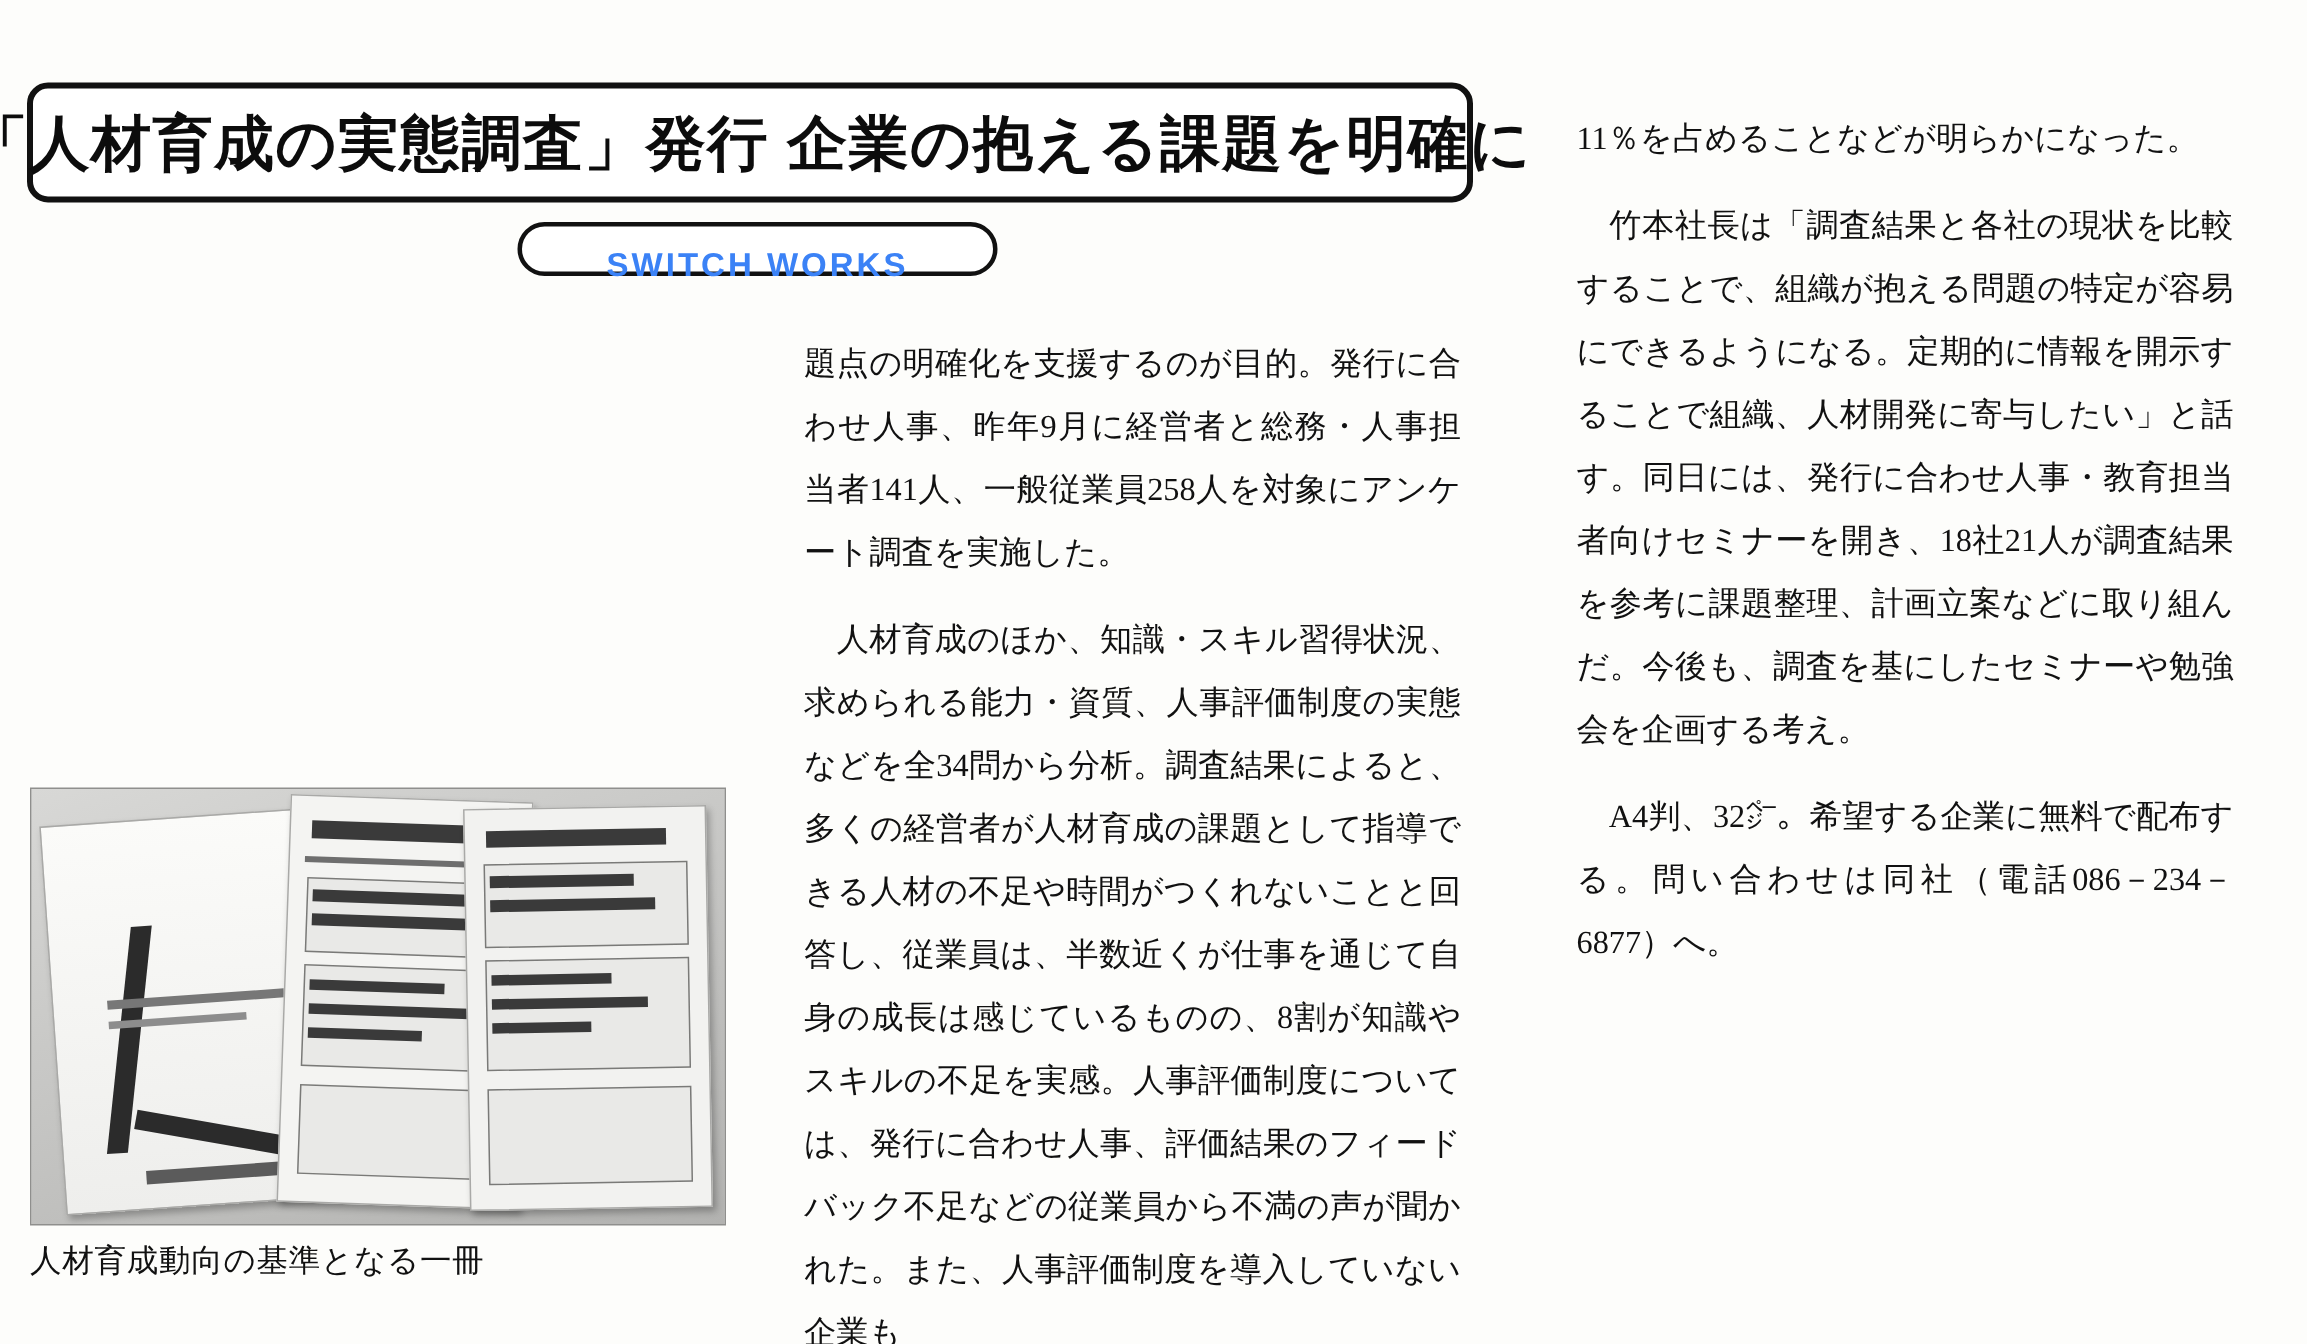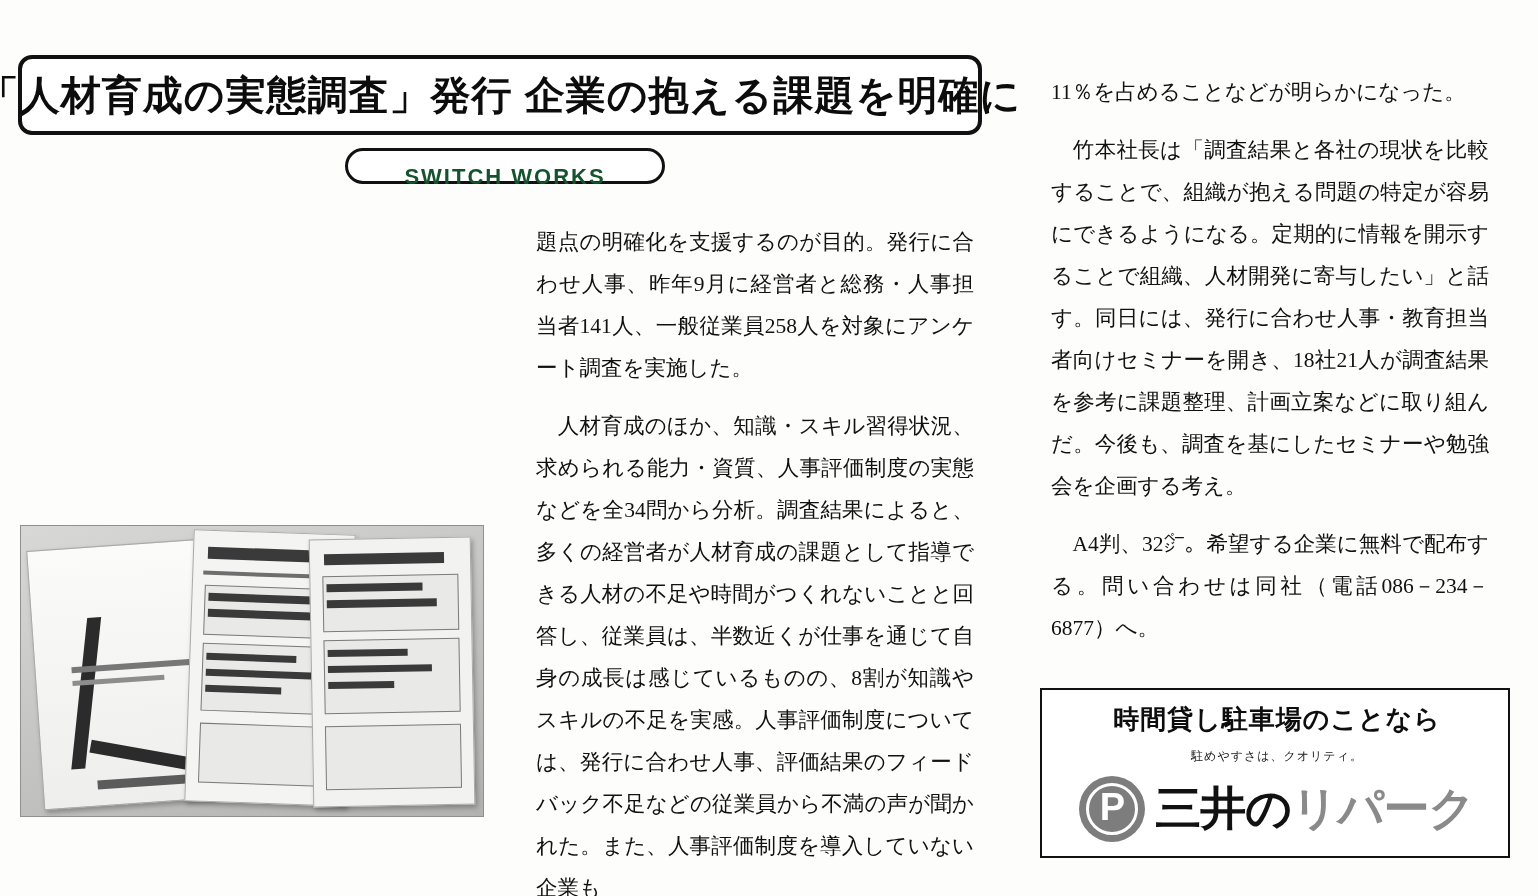--- a/index.html
+++ b/index.html
@@ -64,21 +64,21 @@
     display: flex;
     align-items: center;
     justify-content: center;
     box-sizing: border-box;
   }
   .company-pill .label {
     font-family: "Liberation Sans", "DejaVu Sans", sans-serif;
     font-size: 22px;
     font-weight: bold;
     letter-spacing: 2px;
-    color: #14532d;
+    color: #3b82f6;
     margin-top: 21px;
   }
 
   
   .col {
     position: absolute;
     top: 205px;
     font-size: 21.5px;
     line-height: 42px;
     text-align: justify;
@@ -293,27 +293,16 @@
         <div class="tbl-blk" style="left:16px; top:60px; width:110px; height:8px;"></div>
         <div class="tbl-grid" style="left:12px; top:100px; width:134px; height:72px;"></div>
         <div class="tbl-blk" style="left:16px; top:110px; width:80px; height:7px;"></div>
         <div class="tbl-blk" style="left:16px; top:126px; width:104px; height:7px;"></div>
         <div class="tbl-blk" style="left:16px; top:142px; width:66px; height:7px;"></div>
         <div class="tbl-grid" style="left:12px; top:186px; width:134px; height:62px;"></div>
       </div>
     </div>
   </div>
 
-
-  <div class="ad-box">
-    <div class="ad-head">時間貸し駐車場のことなら</div>
-    <div class="ad-tagline">駐めやすさは、クオリティ。</div>
-    <div class="ad-logo-row">
-      <div class="p-mark">
-        <span>P</span>
-      </div>
-      <div class="ad-brand">
-        <span>三井の</span><span class="gray">リパーク</span>
-      </div>
-    </div>
-  </div>
+  <div class="caption">人材育成動向の基準となる一冊</div>
+
 
 </div>
 
 </body></html>

